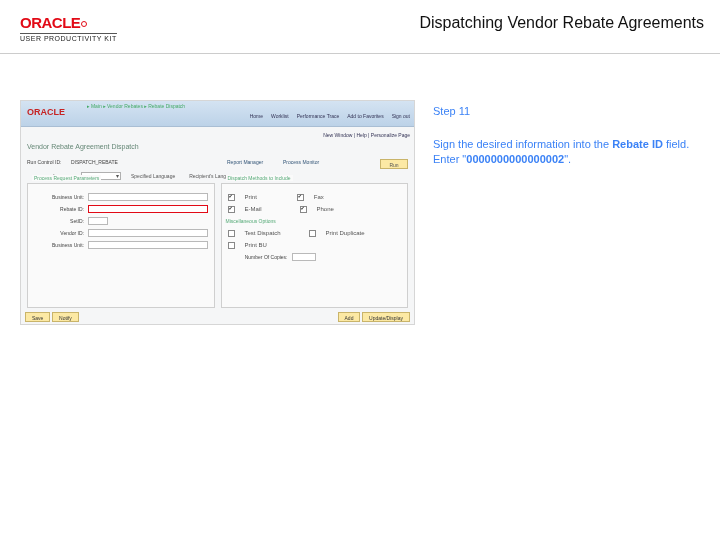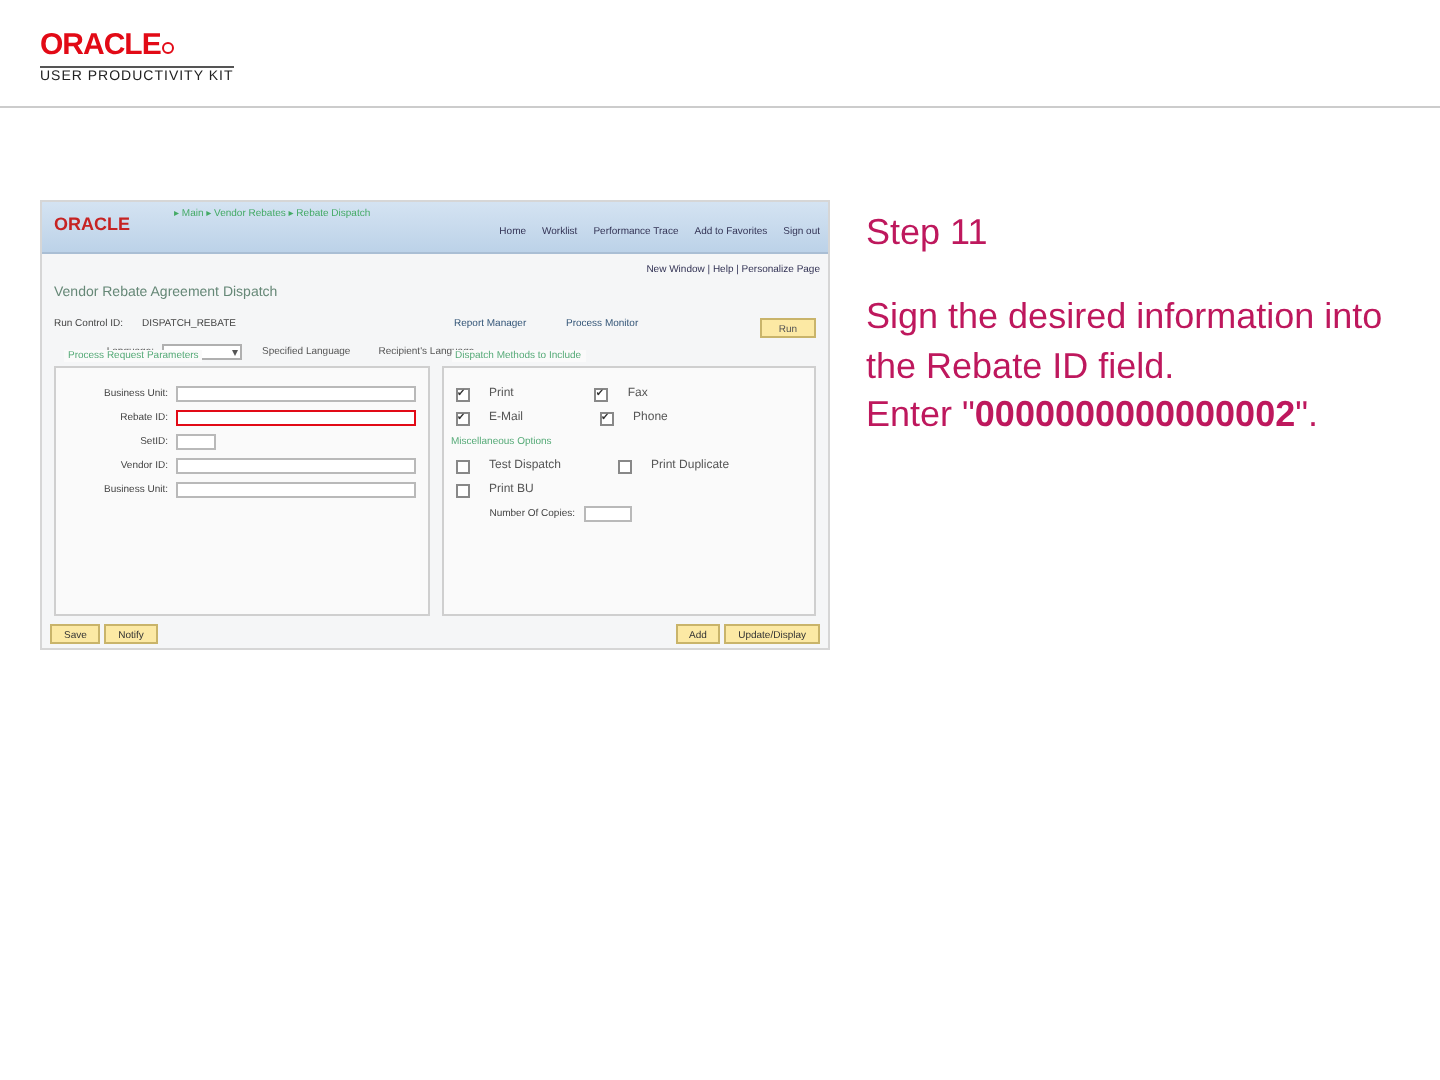--- a/index.html
+++ b/index.html
@@ -92,38 +92,39 @@
     padding: 0 4px;
   }
   .ylw-btn {
     display:inline-block; height: 10px; padding: 0 6px;
     background: #fce9a4; border: 1px solid #c9b46a; font-size: 5px; line-height: 10px; color:#333;
   }
   .dd { display:inline-block; height:8px; background:#fff; border:1px solid #b0b0b0; width:40px; position:relative; }
   .dd::after { content:"▾"; position:absolute; right:1px; top:-1px; font-size:6px; color:#555;}
 
   .instructions {
-    flex: 1; font-size: 18px; color: #be185d; line-height: 1.35;
+    flex: 1; font-size: 11px; color: #3b82f6; line-height: 1.35;
     padding-top: 4px;
   }
   .step { margin-bottom: 18px; }
-  .bold { font-weight: normal; }
+  .bold { font-weight: bold; }
   .val { font-weight: bold; }
 </style>
 </head>
 <body>
 
 <div class="top">
   <div class="logo-block">
     <div class="logo-row">
       <span class="oracle-text">ORACLE</span>
       <span class="oracle-dot"></span>
     </div>
     <div class="upk">USER PRODUCTIVITY KIT</div>
   </div>
+  <div class="page-title">Dispatching Vendor Rebate Agreements</div>
 </div>
 
 <div class="content">
   <div class="screenshot">
     <div class="app-header">
       <div class="app-logo">ORACLE</div>
       <div class="nav-tabs">▸  Main  ▸  Vendor Rebates  ▸  Rebate Dispatch</div>
       <div class="nav-right">
         <span>Home</span>
         <span>Worklist</span>

